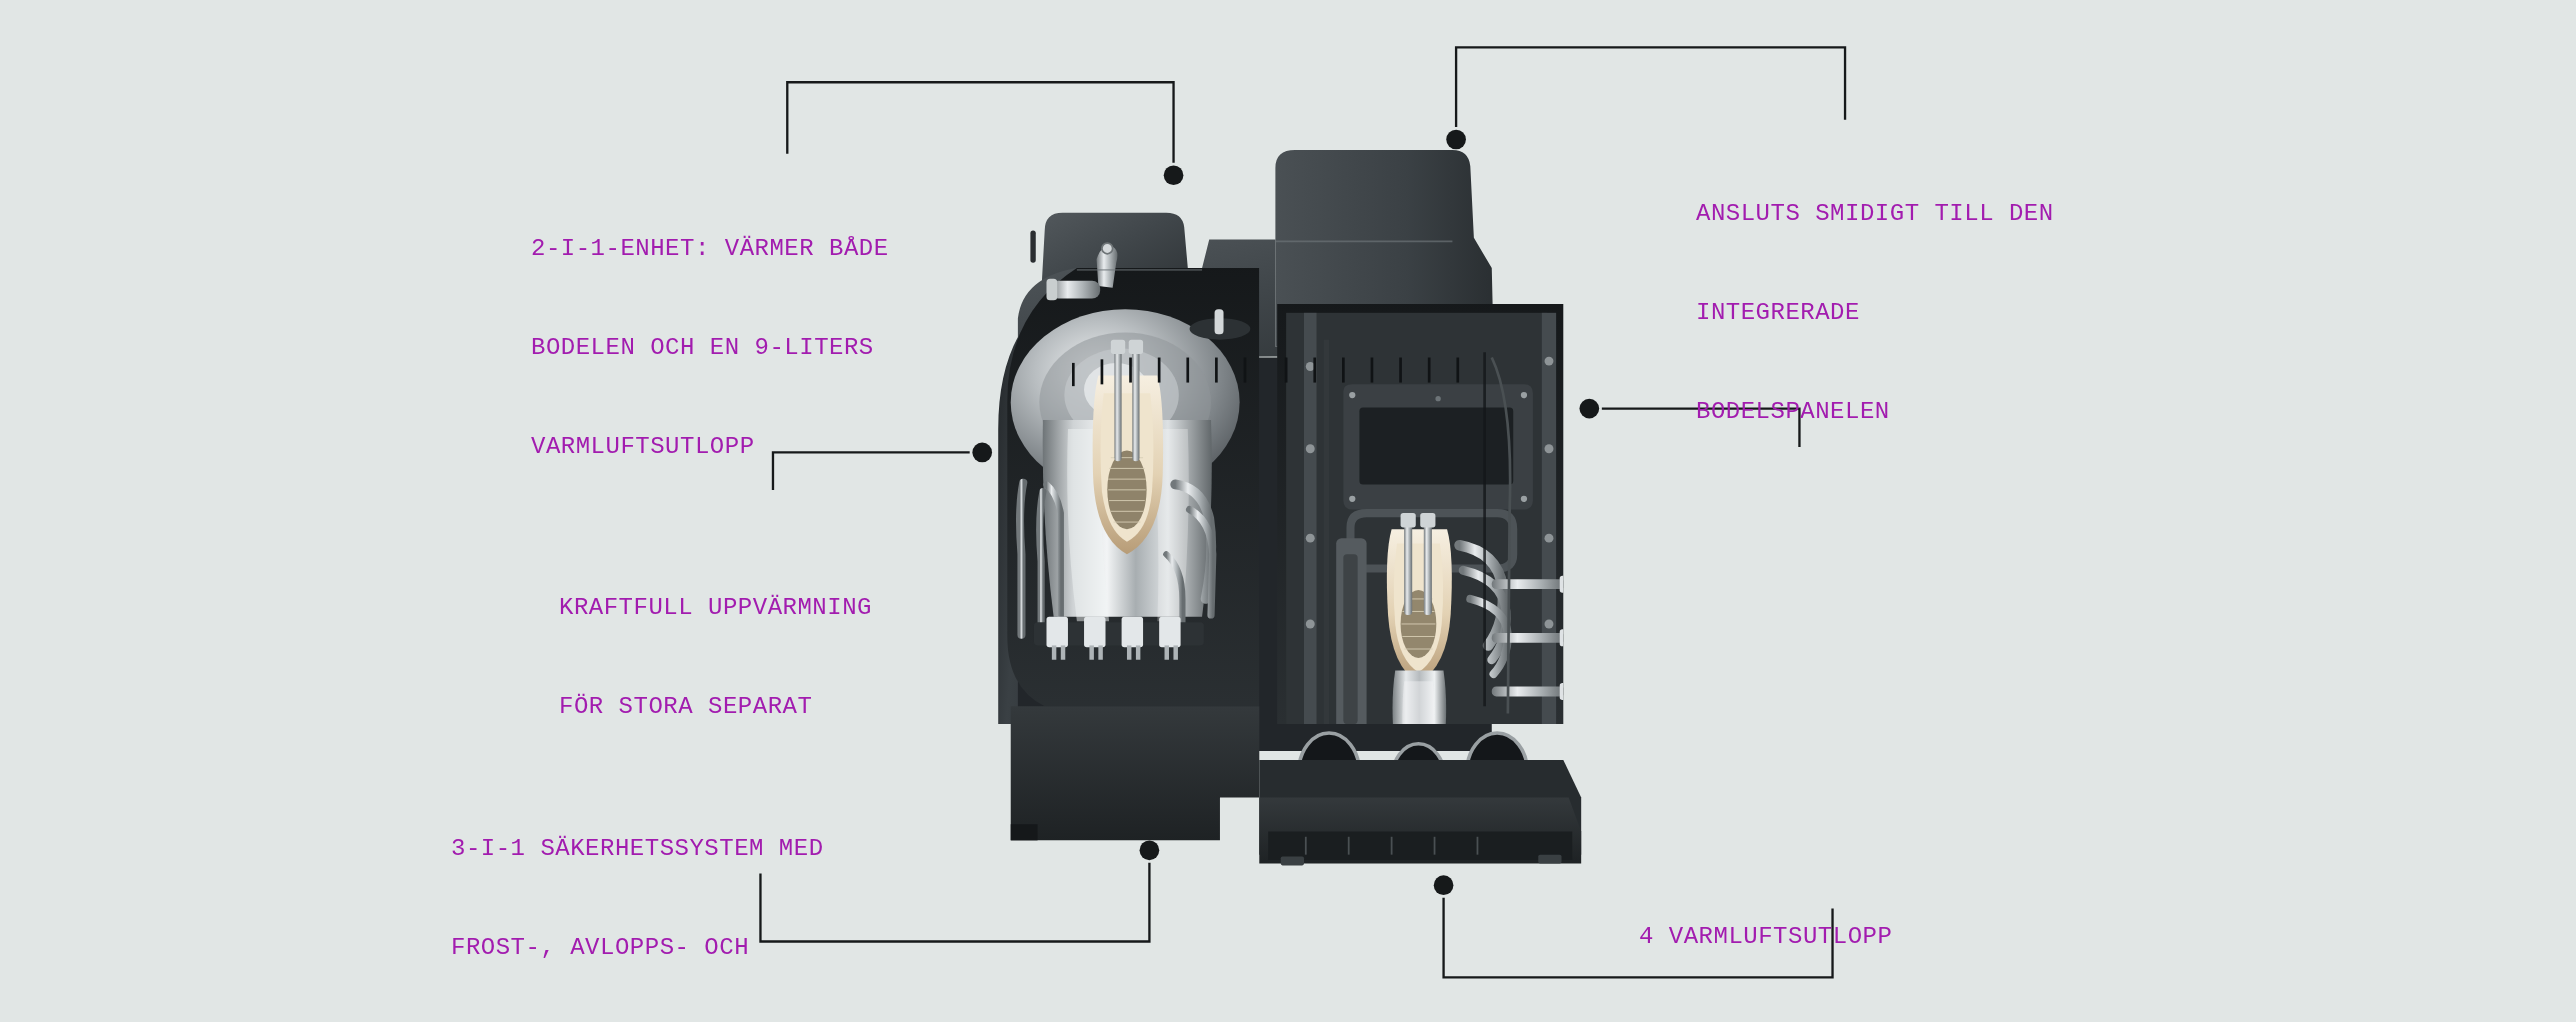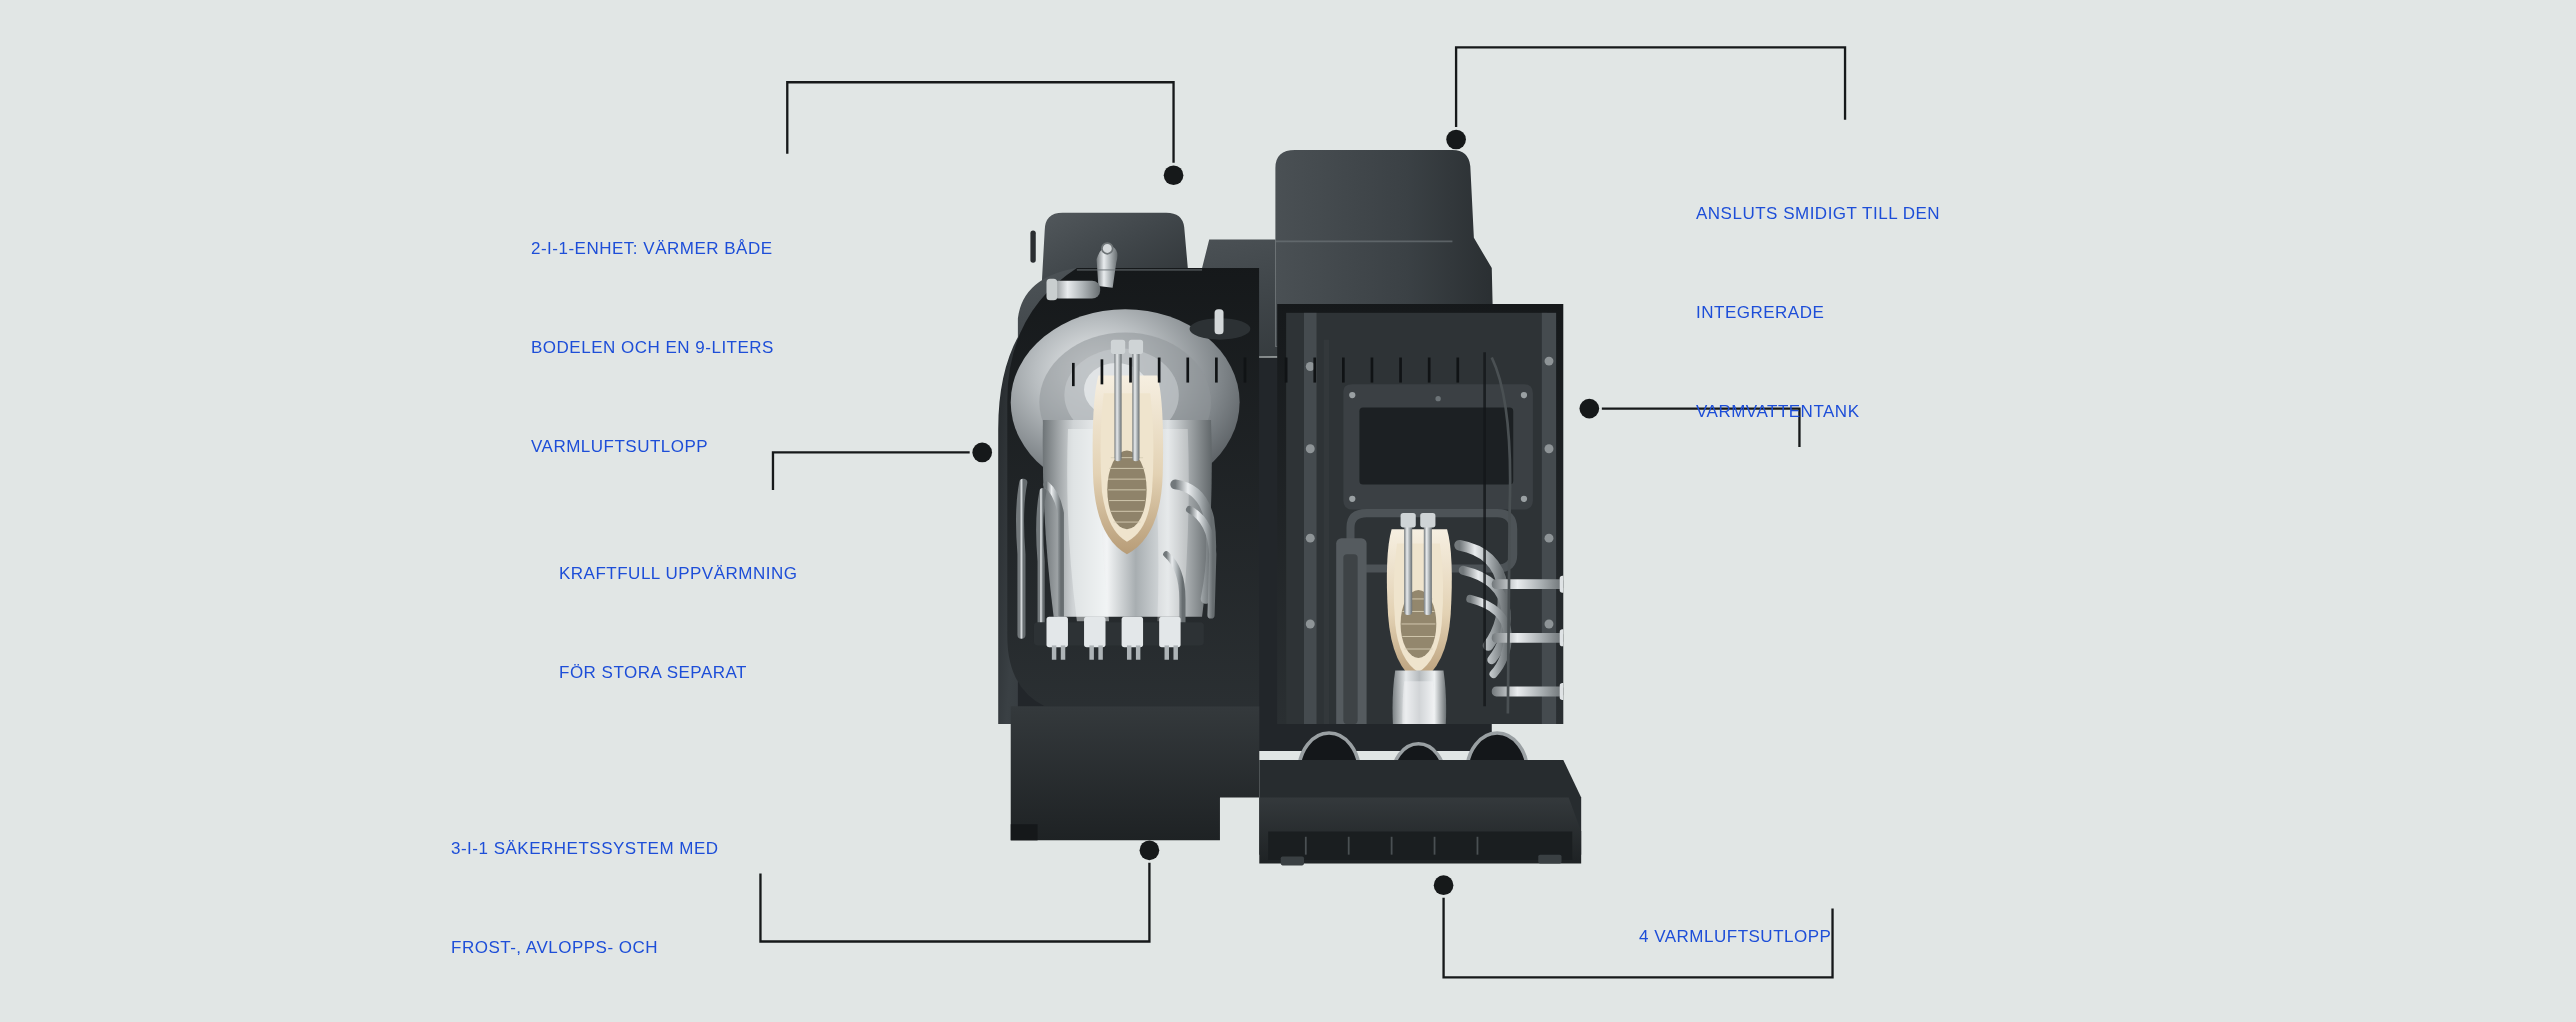--- a/index.html
+++ b/index.html
@@ -13,34 +13,34 @@
     font-family:"DejaVu Sans Mono","Liberation Mono",monospace;
     position:relative;
   }
   #stage {
     position:absolute; inset:0;
     width:2576px; height:1022px;
   }
   
   .callout {
     position:absolute;
-    color:#1d4ed8;
-    font-family:Liberation Sans, sans-serif;
-    font-size:17px;
+    color:#a21caf;
+    font-family:Liberation Mono, monospace;
+    font-size:24px;
     line-height:33px;
     letter-spacing:0.5px;
     white-space:pre;
     font-weight:400;
     -webkit-font-smoothing:antialiased;
   }
   .callout .ln { display:block; }
 
   #lbl-top-left    { left:531px;  top:166px; }
   #lbl-top-right   { left:1696px; top:131px; }
-  #lbl-mid-left    { left:559px;  top:491px; }
+  #lbl-mid-left    { left:559px;  top:525px; }
   #lbl-mid-right   { left:1696px; top:454px; }
   #lbl-bot-left    { left:451px;  top:766px; }
   #lbl-bot-right   { left:1639px; top:854px;text-align:center; }
 
   
   #connectors {
     position:absolute; left:0; top:0;
     width:2576px; height:1022px;
     pointer-events:none;
   }
@@ -365,21 +365,21 @@
 
   <div class="callout" id="lbl-top-left">
     <span class="ln">2-I-1-ENHET: VÄRMER BÅDE</span>
     <span class="ln">BODELEN OCH EN 9-LITERS</span>
     <span class="ln">VARMLUFTSUTLOPP</span>
   </div>
 
   <div class="callout" id="lbl-top-right">
     <span class="ln">ANSLUTS SMIDIGT TILL DEN</span>
     <span class="ln">INTEGRERADE</span>
-    <span class="ln">VARMVATTENTANK</span>
+    <span class="ln">BODELSPANELEN</span>
   </div>
 
   <div class="callout" id="lbl-mid-left">
     <span class="ln">KRAFTFULL UPPVÄRMNING</span>
     <span class="ln">FÖR STORA SEPARAT</span>
   </div>
 
 
   <div class="callout" id="lbl-bot-left">
     <span class="ln">3-I-1 SÄKERHETSSYSTEM MED</span>

